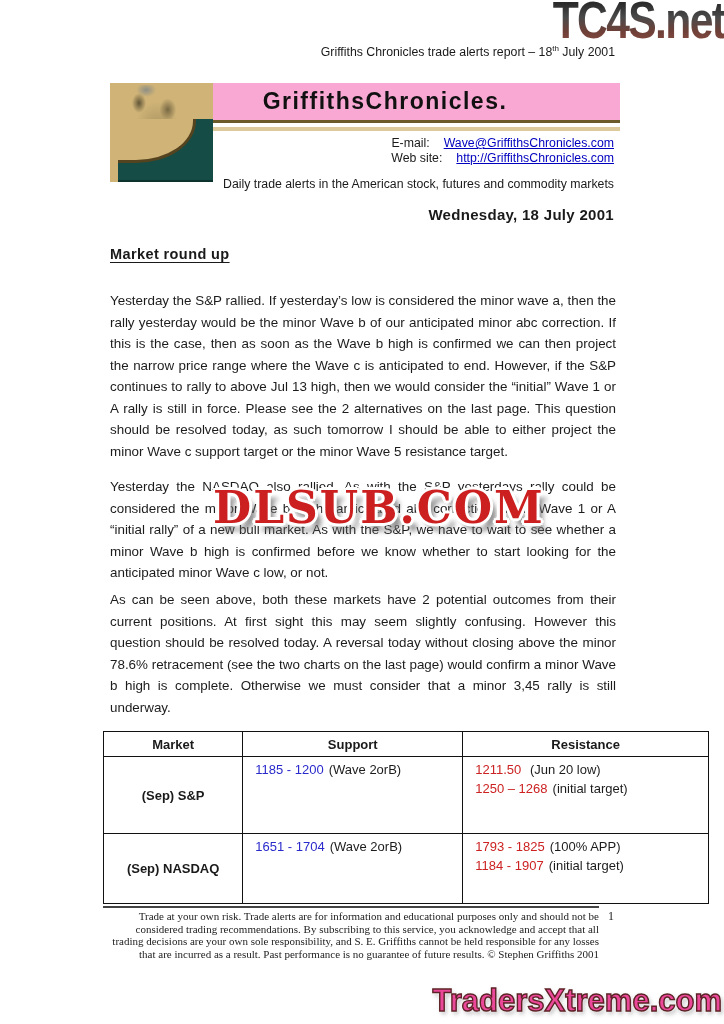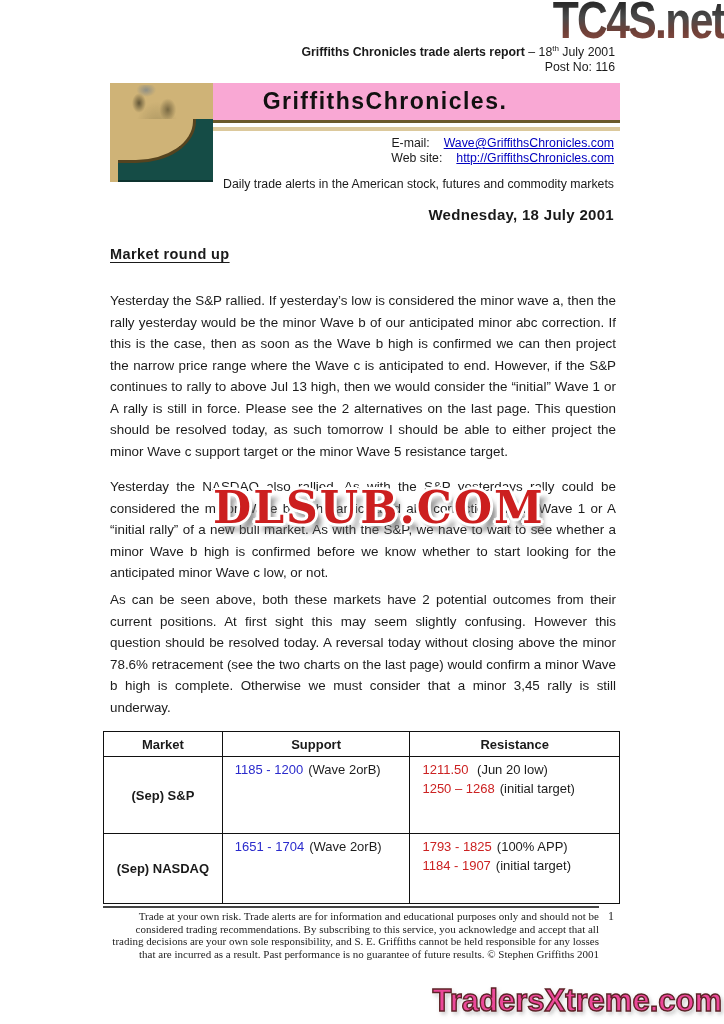--- a/index.html
+++ b/index.html
@@ -14,21 +14,21 @@
     font-family:"Liberation Sans", sans-serif; font-weight:bold;
     font-size:52px; letter-spacing:-2px; line-height:52px;
     transform:scaleX(0.82); transform-origin:top right;
     background:linear-gradient(180deg,#2b2b2b 18%,#4a4a4a 45%,#6e4038 72%,#8a4a40 95%);
     -webkit-background-clip:text; background-clip:text;
     color:transparent; -webkit-text-fill-color:transparent;
   }
 
   
   .report-head { position:absolute; top:42px; right:109px; text-align:right; font-size:12.3px; line-height:14px; }
-  .report-head .b { font-weight:bold; }
+  .report-head .b { font-weight:normal; }
   .report-head sup { font-size:8px; vertical-align:super; }
   .post-no { margin-top:1px; }
 
   
   .masthead { position:absolute; left:110px; top:83px; width:510px; height:100px; }
   .mh-band {
     position:absolute; left:0; top:0; right:0; height:37px;
     background:#f9a8d4; border-bottom:3px solid #6b5a2a;
     display:flex; align-items:center; justify-content:center;
   }
@@ -90,21 +90,21 @@
     font-size:44px; letter-spacing:2px; line-height:52px;
     color:#cc1f1f;
     text-shadow:
       -2px -2px 0 #fff, 2px -2px 0 #fff, -2px 2px 0 #fff, 2px 2px 0 #fff,
       -3px 0 0 #fff, 3px 0 0 #fff, 0 -3px 0 #fff, 0 3px 0 #fff,
       6px 8px 5px rgba(110,110,110,.75);
   }
 
   
   .mkt-table {
-    position:absolute; left:103px; top:731px; width:517px;
+    position:absolute; left:103px; top:731px; width:606px;
     border-collapse:collapse; font-size:13px;
   }
   .mkt-table th, .mkt-table td { border:1.5px solid #111; }
   .mkt-table th { font-weight:bold; text-align:center; height:22px; padding:1px 4px; }
   .col-market { width:119px; }
   .col-support { width:188px; }
   .col-resist { width:210px; }
   td.market-cell { text-align:center; vertical-align:middle; font-weight:bold; }
   td.val-cell { vertical-align:top; padding:3px 6px 19px 12px; line-height:19px; }
   tr.row1 td { height:54px; }
@@ -137,21 +137,20 @@
 <body>
 
 <div class="page">
 
   <div class="tc4s">TC4S.net</div>
 
   <div class="report-head">
     <div>
       <span class="b">Griffiths Chronicles trade alerts report</span><span> – 18</span><sup>th</sup><span> July 2001</span>
     </div>
-    <div class="post-no">Post No: 116</div>
   </div>
 
   <div class="masthead">
     <div class="mh-band">
       <span class="mh-title">GriffithsChronicles.</span>
     </div>
     <div class="mh-strip"></div>
     <div class="mh-left">
       <div class="mh-photo"></div>
       <div class="mh-teal">

